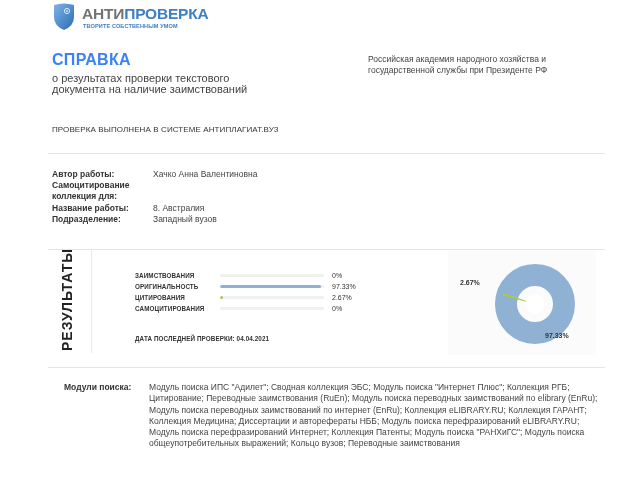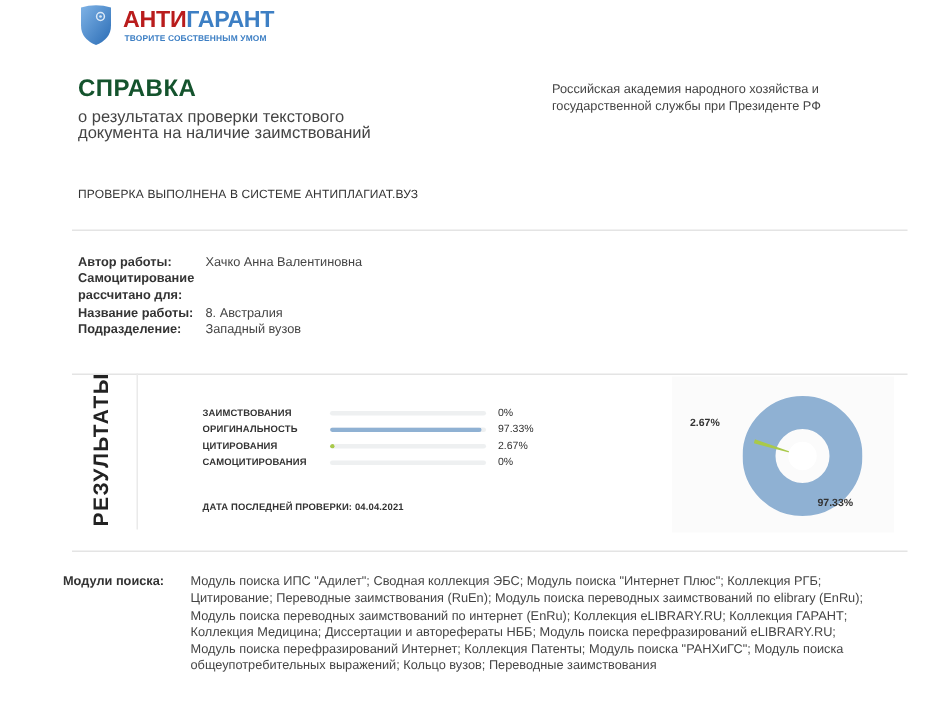--- a/index.html
+++ b/index.html
@@ -2,92 +2,92 @@
 <html><head>
 <meta charset="utf-8">
 <style>
   * { margin:0; padding:0; box-sizing:border-box; }
   html, body { width:621px; height:480px; background:#ffffff; overflow:hidden; }
   body { font-family:"Liberation Sans", "DejaVu Sans", sans-serif; color:#333; position:relative; }
 
   .logo { position:absolute; left:52px; top:3px; width:150px; height:30px; }
   .logo .shield { position:absolute; left:0; top:0; width:24px; height:28px; }
   .logo .brand { position:absolute; left:30px; top:3px; font-size:15.5px; font-weight:bold; letter-spacing:-0.2px; line-height:16px; }
-  .logo .brand .p1 { color:#b91c1c; }
+  .logo .brand .p1 { color:#737373; }
   .logo .brand .p2 { color:#3d7fc4; }
   .logo .slogan { position:absolute; left:31px; top:20px; font-size:5.6px; font-weight:bold; color:#3d7fc4; letter-spacing:0.1px; white-space:nowrap; }
 
-  .title { position:absolute; left:52px; top:51px; font-size:16px; font-weight:bold; color:#14532d; letter-spacing:0.3px; }
+  .title { position:absolute; left:52px; top:51px; font-size:16px; font-weight:bold; color:#3b82f6; letter-spacing:0.3px; }
   .subtitle { position:absolute; left:52px; top:73px; font-size:11px; color:#444; line-height:11px; width:230px; }
 
   .org { position:absolute; right:33px; top:54px; width:220px; font-size:8.5px; color:#444; text-align:left; line-height:11px; }
 
   .checked { position:absolute; left:52px; top:125px; font-size:8px; font-weight:normal; color:#333; letter-spacing:0.1px; }
 
   .hr { position:absolute; left:48px; width:557px; height:1px; background:#e4e4e4; }
 
   .info { position:absolute; left:52px; top:169px; font-size:8.5px; line-height:11.2px; }
-  .info .row { display:flex; }
+  .info .row { display:flex;gap:16px; }
   .info .lbl { width:85px; font-weight:bold; color:#333; flex-shrink:0; }
   .info .val { color:#444; }
 
   .results { position:absolute; left:48px; top:249px; width:557px; height:107px; }
   .vertical { position:absolute; left:11px; top:102px; transform-origin:left top; transform:rotate(-90deg); font-size:14px; font-weight:bold; color:#222; letter-spacing:1px; white-space:nowrap; }
   .results .vline { position:absolute; left:43px; top:0; width:1px; height:104px; background:#eaeaea; }
 
   .metrics { position:absolute; left:87px; top:21px; }
   .metric { position:relative; height:11px; display:flex; align-items:center; }
   .metric .mlbl { width:85px; font-size:6.3px; font-weight:bold; color:#333; letter-spacing:0.1px; white-space:nowrap; }
   .metric .bar { width:104px; height:3.5px; background:#eef0f1; border-radius:2px; position:relative; overflow:hidden; }
   .metric .fill { position:absolute; left:0; top:0; height:100%; border-radius:2px; }
   .metric .mval { margin-left:8px; font-size:7px; color:#333; }
 
   .lastcheck { position:absolute; left:87px; top:86px; font-size:6.3px; font-weight:bold; color:#333; letter-spacing:0.1px; }
 
   .pie-box { position:absolute; left:400px; top:2px; width:148px; height:104px; background:#fbfbfb; }
   .pie { position:absolute; left:47px; top:13px; width:80px; height:80px; }
   .pie-lbl { position:absolute; font-size:7px; font-weight:bold; color:#333; }
 
-  .modules { position:absolute; left:42px; top:382px; font-size:8.5px; line-height:11.3px; display:flex; }
+  .modules { position:absolute; left:64px; top:382px; font-size:8.5px; line-height:11.3px; display:flex; }
   .modules .lbl { width:85px; font-weight:bold; color:#333; flex-shrink:0; }
   .modules .val { width:462px; color:#444; }
 </style>
 </head>
 <body>
 
 <div class="logo">
   <svg class="shield" viewBox="0 0 24 28">
     <defs>
       <linearGradient id="sg" x1="0" y1="0" x2="1" y2="1">
         <stop offset="0" stop-color="#7fb3e6"></stop>
         <stop offset="1" stop-color="#2a6cb5"></stop>
       </linearGradient>
     </defs>
     <path d="M2 2 Q12 -1 22 2 L22 14 Q22 23 12 27 Q2 23 2 14 Z" fill="url(#sg)"></path>
     <circle cx="15" cy="8" r="2.6" fill="none" stroke="#dbe9f7" stroke-width="1"></circle>
     <circle cx="15" cy="8" r="0.9" fill="#dbe9f7"></circle>
   </svg>
-  <div class="brand"><span class="p1">АНТИ</span><span class="p2">ГАРАНТ</span></div>
+  <div class="brand"><span class="p1">АНТИ</span><span class="p2">ПРОВЕРКА</span></div>
   <div class="slogan">ТВОРИТЕ СОБСТВЕННЫМ УМОМ</div>
 </div>
 
 <div class="title">СПРАВКА</div>
 <div class="subtitle">о результатах проверки текстового документа на наличие заимствований</div>
 <div class="org">Российская академия народного хозяйства и государственной службы при Президенте РФ</div>
 
 <div class="checked">ПРОВЕРКА ВЫПОЛНЕНА В СИСТЕМЕ АНТИПЛАГИАТ.ВУЗ</div>
 <div class="hr" style="top:153px;"></div>
 
 <div class="info">
   <div class="row">
     <div class="lbl">Автор работы:</div>
     <div class="val">Хачко Анна Валентиновна</div>
   </div>
   <div class="row">
-    <div class="lbl">Самоцитирование рассчитано для:</div>
+    <div class="lbl">Самоцитирование коллекция для:</div>
     <div class="val"></div>
   </div>
   <div class="row">
     <div class="lbl">Название работы:</div>
     <div class="val">8. Австралия</div>
   </div>
   <div class="row">
     <div class="lbl">Подразделение:</div>
     <div class="val">Западный вузов</div>
   </div>

